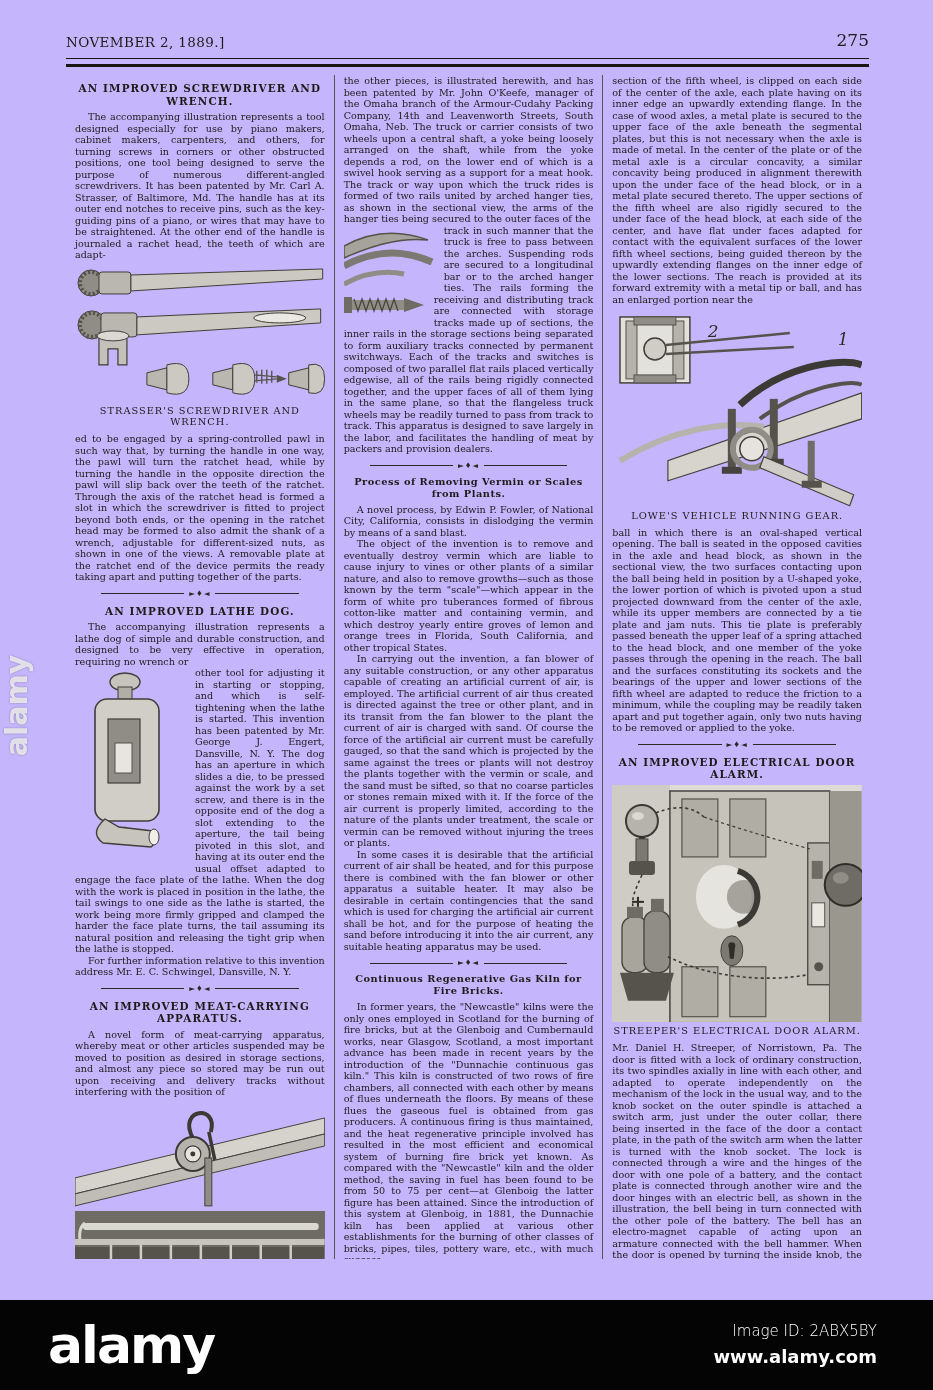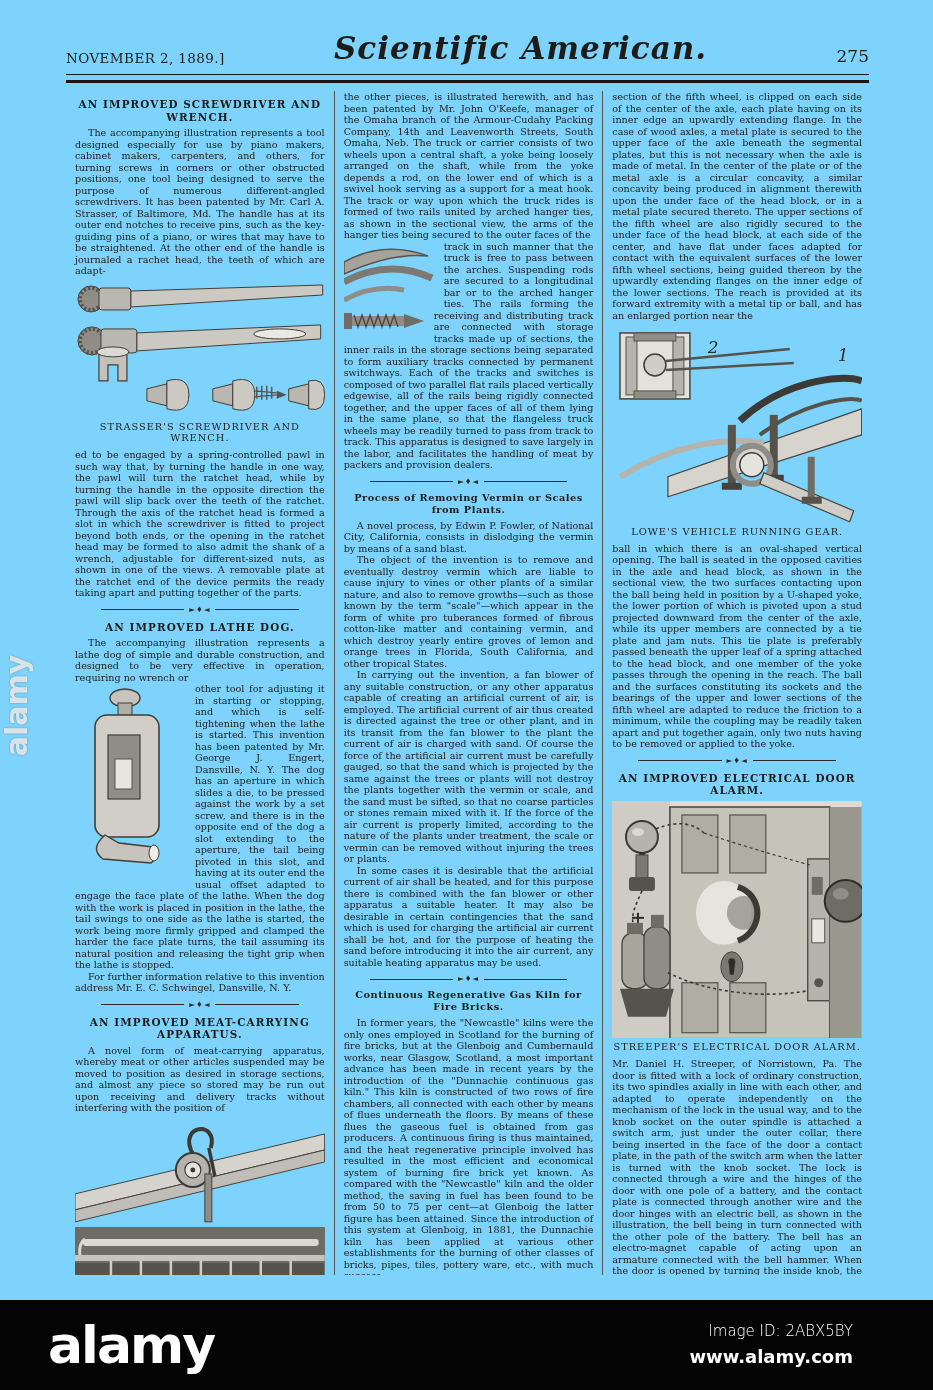--- a/index.html
+++ b/index.html
@@ -2,21 +2,21 @@
 <html><head>
 <meta charset="utf-8">
 <style>
   html,body{margin:0;padding:0;}
   body{
     width:933px;height:1390px;position:relative;overflow:hidden;
     background:#b7b5b0;
     font-family:"DejaVu Serif", serif;
     color:#1d1c19;
   }
-  .page{position:absolute;left:0;top:0;width:933px;height:1300px;background:#7dd3fc;}
+  .page{position:absolute;left:0;top:0;width:933px;height:1300px;background:#c4b5fd;}
   
   .header{display:flex;justify-content:space-between;align-items:flex-end;padding:30px 64px 8px 66px;}
   .date{font-size:13.5px;letter-spacing:.4px;}
   .masthead{font-size:31px;font-weight:bold;font-style:italic;letter-spacing:1px;transform:translateX(-10px);}
   .pagenum{font-size:17px;}
   .rule{margin:0 64px 0 66px;height:5px;border-top:1.5px solid #181714;border-bottom:3px solid #181714;}
   
   .columns{display:flex;margin:8px 62px 0 66px;height:1184px;overflow:hidden;}
   .col{flex:1;padding:0 9px;overflow:hidden;}
   .col.c2,.col.c3{border-left:1px solid #55534c;}
@@ -42,33 +42,32 @@
     font-family:"DejaVu Sans", sans-serif;font-weight:bold;font-size:30px;
     color:rgba(255,255,255,.75);text-shadow:0 0 2px rgba(90,90,90,.6);
     letter-spacing:0;
   }
   .footer{
     position:absolute;left:0;bottom:0;width:933px;height:90px;background:#040404;
     display:flex;justify-content:space-between;align-items:center;
     font-family:"DejaVu Sans", sans-serif;color:#fff;
   }
   .footer .logo{font-size:52px;font-weight:bold;letter-spacing:-2px;margin-left:48px;line-height:90px;}
-  .footer .meta{text-align:right;margin-right:80px;line-height:1.5;}
+  .footer .meta{text-align:right;margin-right:56px;line-height:1.5;}
   .footer .meta .iid{font-size:15px;font-weight:300;}
   .footer .meta .url{font-size:18px;font-weight:bold;}
   svg text{font-family:"DejaVu Serif", serif;font-style:italic;}
 </style>
 </head>
 <body>
 
 <div class="page">
 
   <div class="header">
     <span class="date">NOVEMBER 2, 1889.]</span>
-    <span class="masthead">Scientific American.</span>
     <span class="pagenum">275</span>
   </div>
   <div class="rule"></div>
 
   <div class="columns">
 
     <div class="col c1">
       <h3 class="art-title">AN IMPROVED SCREWDRIVER AND WRENCH.</h3>
       <p>The accompanying illustration represents a tool designed especially for use by piano makers, cabinet makers, carpenters, and others, for turning screws in corners or other obstructed positions, one tool being designed to serve the purpose of numerous different-angled screwdrivers. It has been patented by Mr. Carl A. Strasser, of Baltimore, Md. The handle has at its outer end notches to receive pins, such as the key-guiding pins of a piano, or wires that may have to be straightened. At the other end of the handle is journaled a rachet head, the teeth of which are adapt-</p>
 

